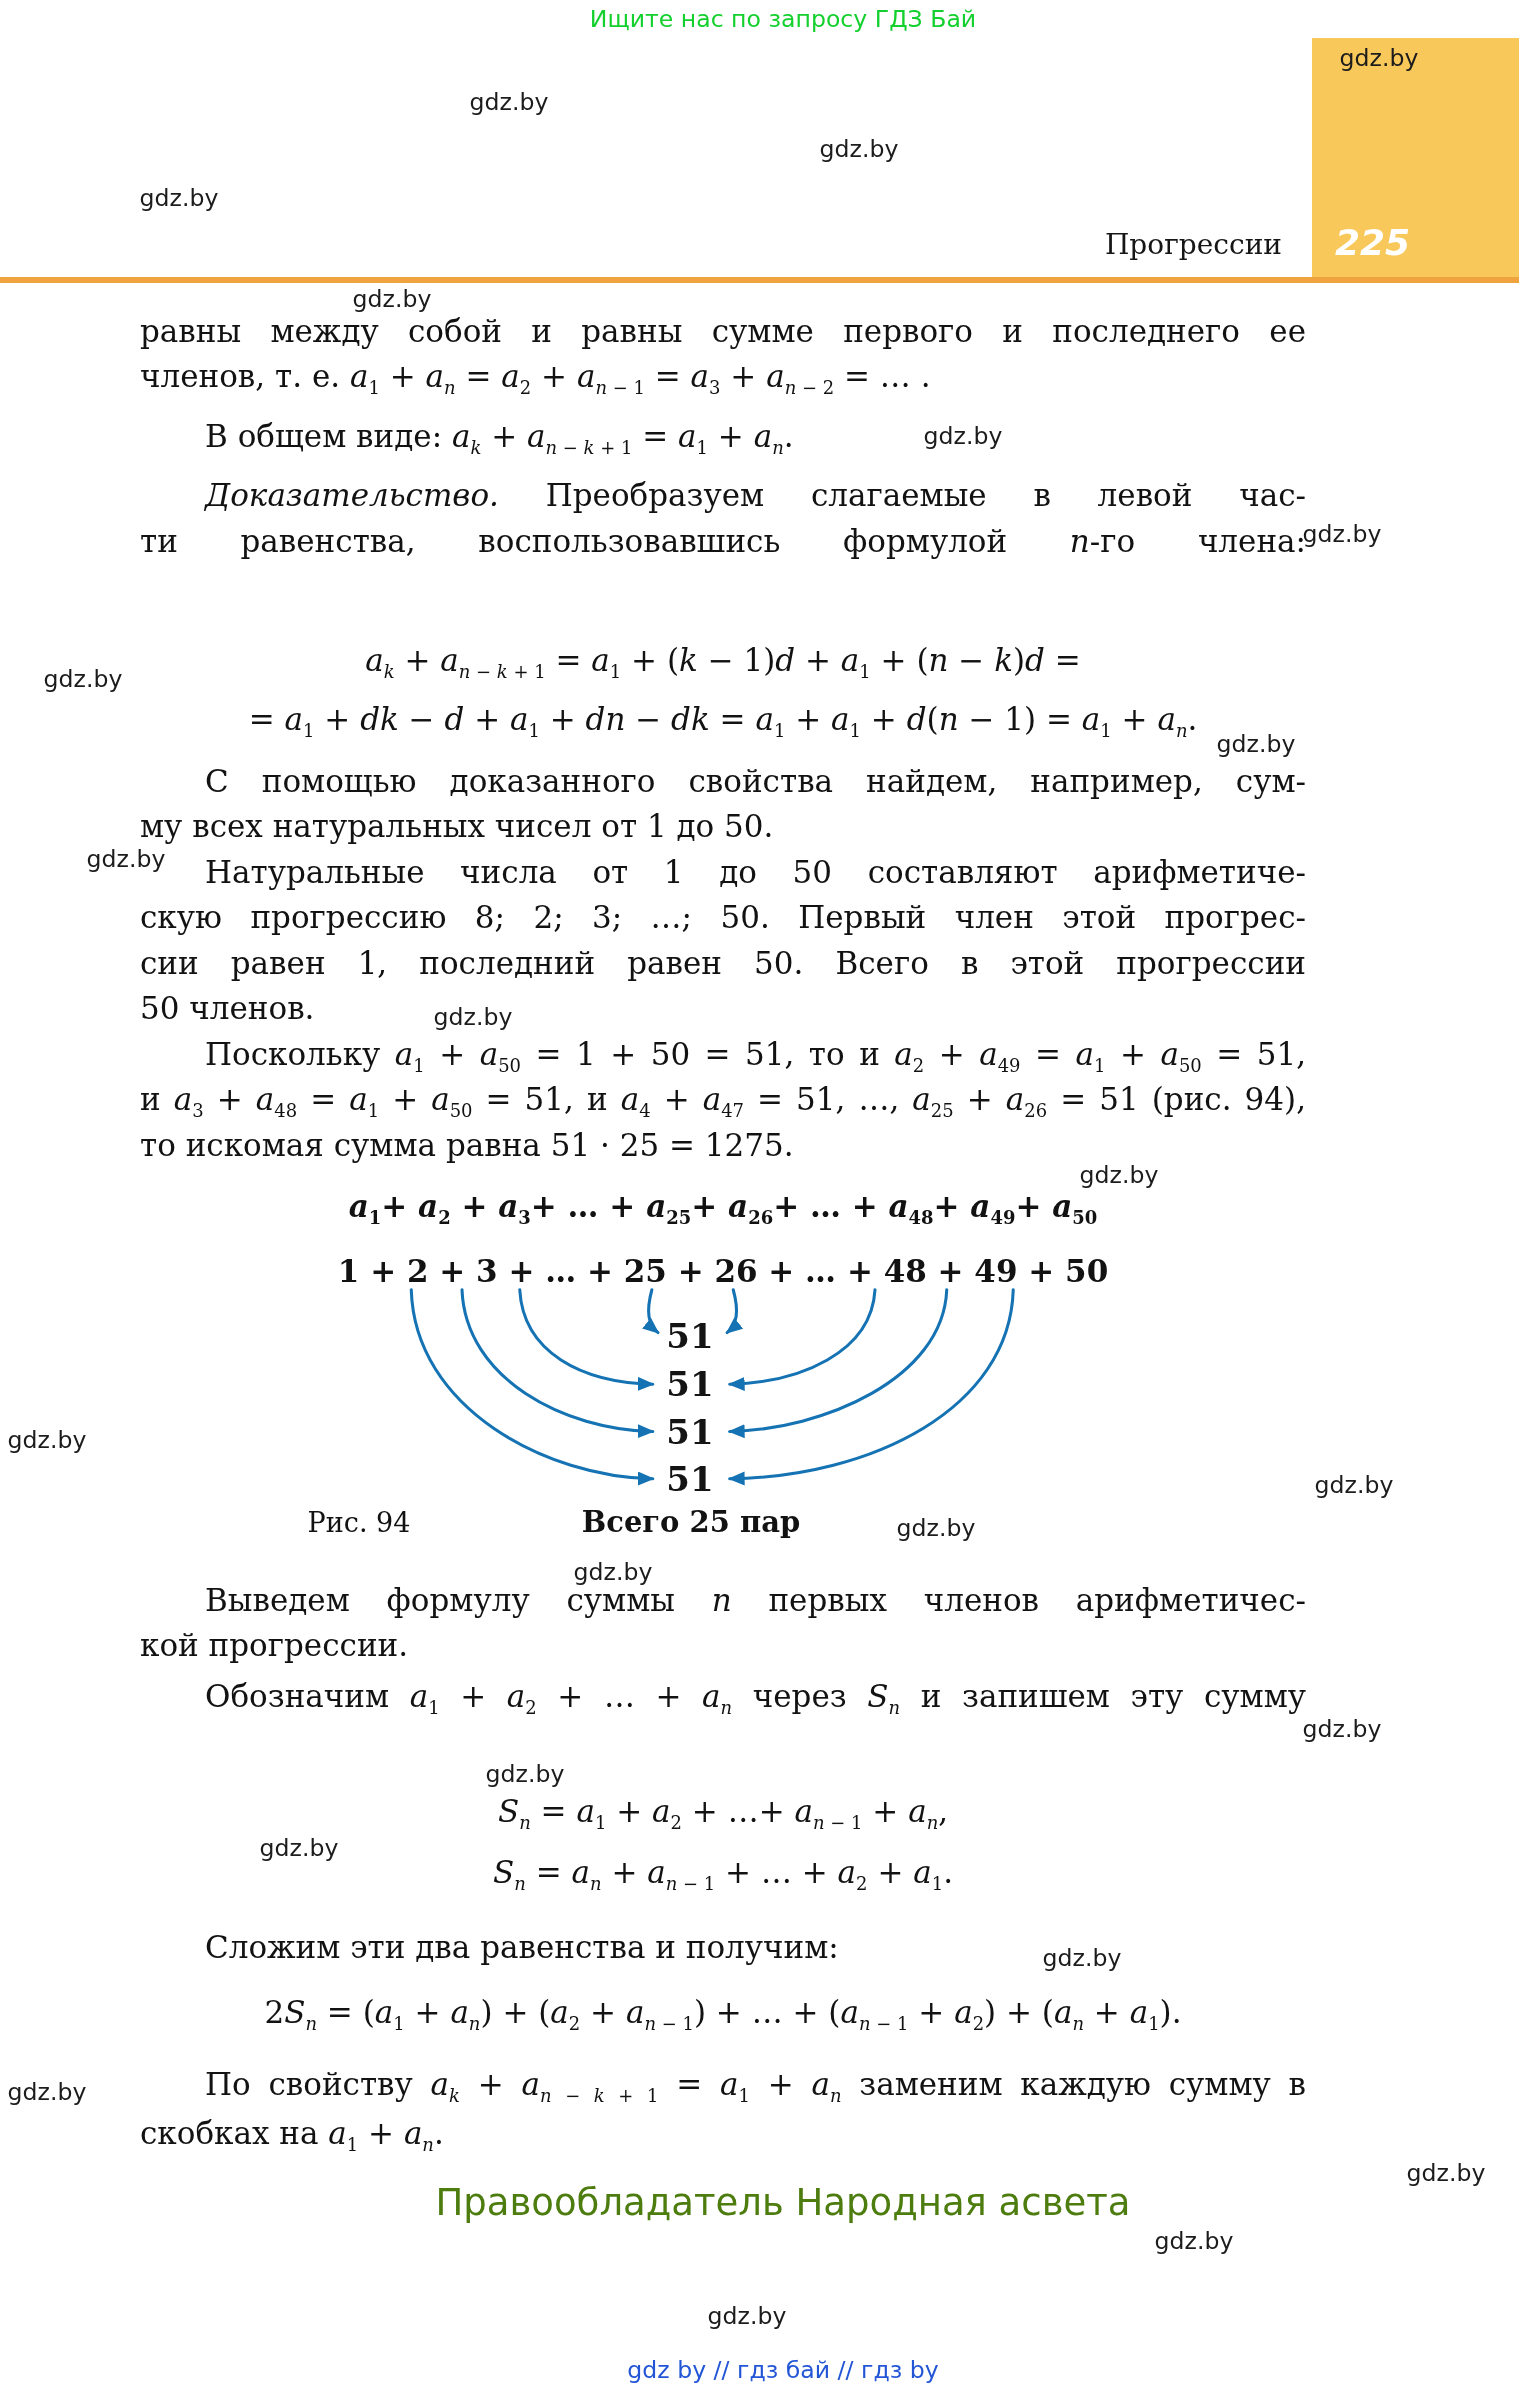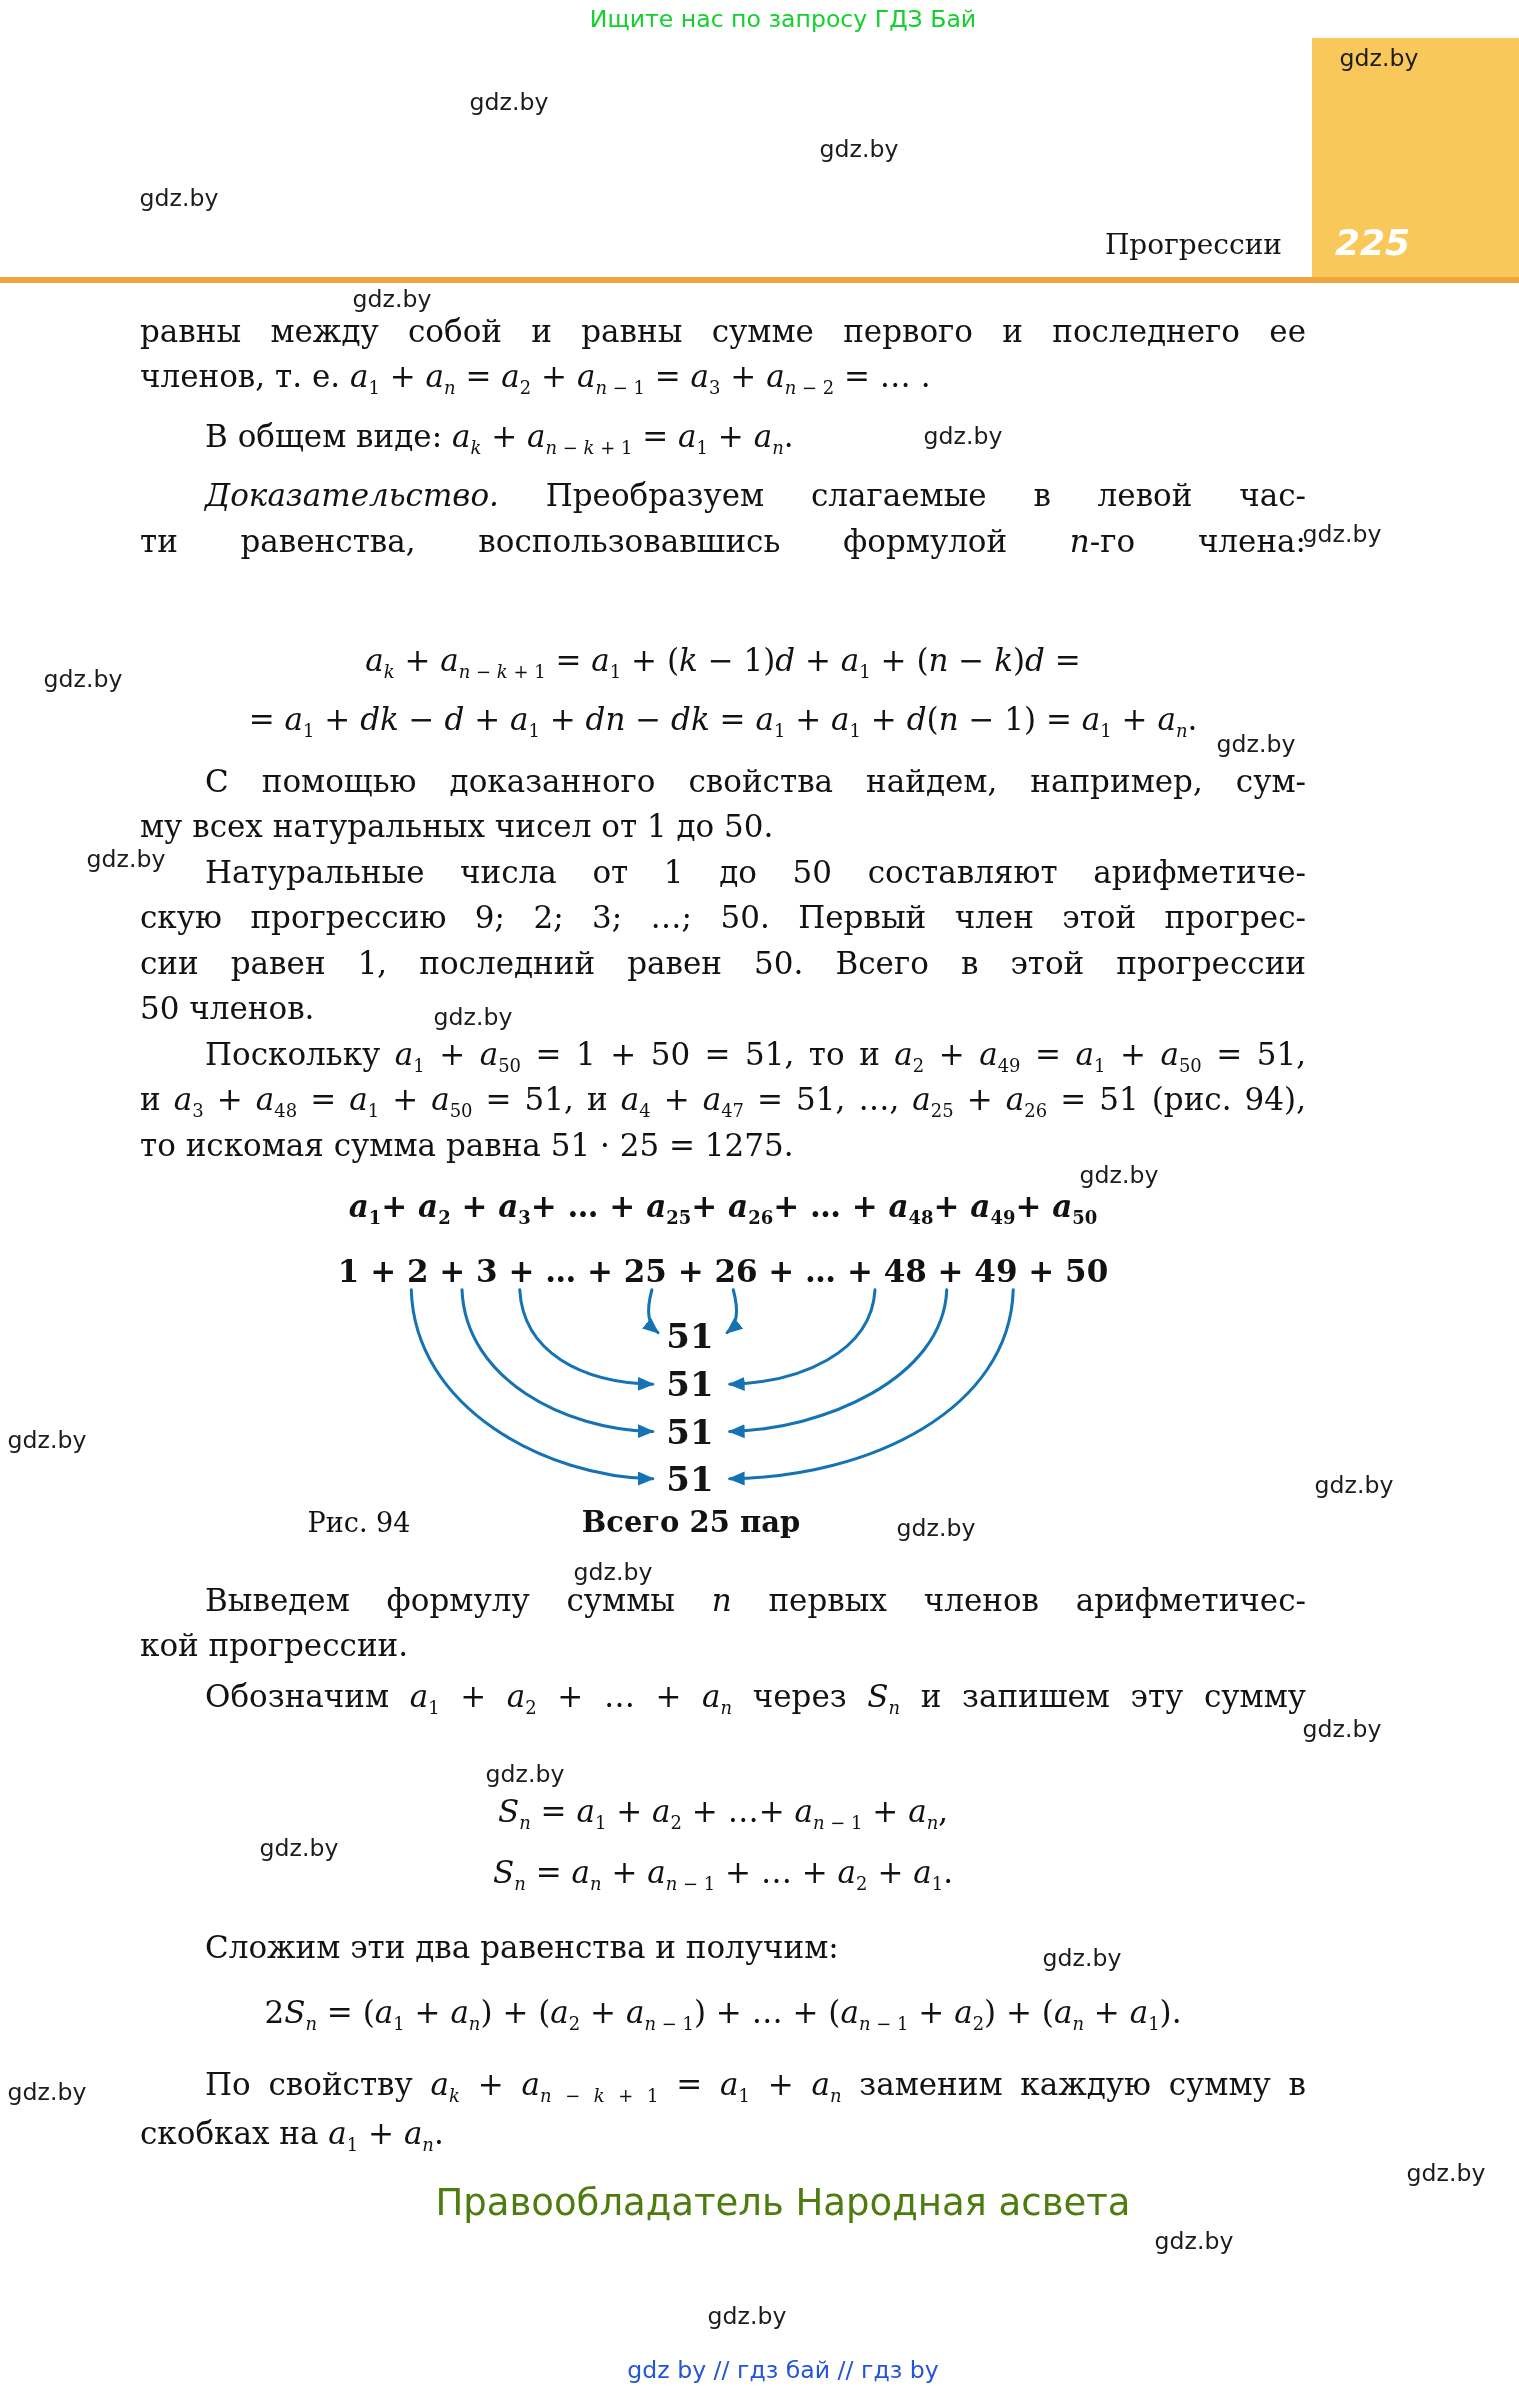--- a/index.html
+++ b/index.html
@@ -105,21 +105,21 @@
   <div class="ln j" style="top:309px">равны между собой и равны сумме первого и последнего ее</div>
   <div class="ln" style="top:354px">членов, т. е. <i>a</i><sub>1</sub> + <i>a</i><sub><i>n</i></sub> = <i>a</i><sub>2</sub> + <i>a</i><sub><i>n</i> − 1</sub> = <i>a</i><sub>3</sub> + <i>a</i><sub><i>n</i> − 2</sub> = … .</div>
   <div class="ln ind" style="top:414px">В общем виде: <i>a</i><sub><i>k</i></sub> + <i>a</i><sub><i>n</i> − <i>k</i> + 1</sub> = <i>a</i><sub>1</sub> + <i>a</i><sub><i>n</i></sub>.</div>
   <div class="ln j" style="top:519px">ти равенства, воспользовавшись формулой <i>n</i>-го члена:</div>
   <div class="ln j ind" style="top:473px"><i>Доказательство.</i> Преобразуем слагаемые в левой час-</div>
   <div class="ln ctr" style="top:638px"><i>a</i><sub><i>k</i></sub> + <i>a</i><sub><i>n</i> − <i>k</i> + 1</sub> =  <i>a</i><sub>1</sub> + (<i>k</i> − 1)<i>d</i> + <i>a</i><sub>1</sub> + (<i>n</i> − <i>k</i>)<i>d</i> =</div>
   <div class="ln ctr" style="top:697px">= <i>a</i><sub>1</sub> + <i>dk</i> − <i>d</i> + <i>a</i><sub>1</sub> + <i>dn</i> − <i>dk</i> = <i>a</i><sub>1</sub> + <i>a</i><sub>1</sub> + <i>d</i>(<i>n</i> − 1) = <i>a</i><sub>1</sub> + <i>a</i><sub><i>n</i></sub>.</div>
   <div class="ln j ind" style="top:759px">С помощью доказанного свойства найдем, например, сум-</div>
   <div class="ln" style="top:804px">му всех натуральных чисел от 1 до 50.</div>
   <div class="ln j ind" style="top:850px">Натуральные числа от 1 до 50 составляют арифметиче-</div>
-  <div class="ln j" style="top:895px">скую прогрессию 9; 2; 3; …; 50. Первый член этой прогрес-</div>
+  <div class="ln j" style="top:895px">скую прогрессию 8; 2; 3; …; 50. Первый член этой прогрес-</div>
   <div class="ln j" style="top:941px">сии равен 1, последний равен 50. Всего в этой прогрессии</div>
   <div class="ln" style="top:986px">50 членов.</div>
   <div class="ln j ind" style="top:1032px">Поскольку  <i>a</i><sub>1</sub> + <i>a</i><sub>50</sub> = 1 + 50 = 51,  то и  <i>a</i><sub>2</sub> + <i>a</i><sub>49</sub> = <i>a</i><sub>1</sub> + <i>a</i><sub>50</sub> = 51,</div>
   <div class="ln j" style="top:1077px">и <i>a</i><sub>3</sub> + <i>a</i><sub>48</sub> = <i>a</i><sub>1</sub> + <i>a</i><sub>50</sub> = 51, и <i>a</i><sub>4</sub> + <i>a</i><sub>47</sub> = 51, …, <i>a</i><sub>25</sub> + <i>a</i><sub>26</sub> = 51 (рис. 94),</div>
   <div class="ln" style="top:1123px">то искомая сумма равна 51 · 25 = 1275.</div>
 
   <div class="fig-line" style="top:1188px"><i>a</i><sub>1</sub>+ <i>a</i><sub>2</sub> + <i>a</i><sub>3</sub>+ … + <i>a</i><sub>25</sub>+ <i>a</i><sub>26</sub>+ … + <i>a</i><sub>48</sub>+ <i>a</i><sub>49</sub>+ <i>a</i><sub>50</sub></div>
   <div class="fig-line" style="top:1253px">1 + 2 + 3 + … + 25 + 26 + … + 48 + 49 + 50</div>
 
   <svg class="figsvg" width="665" height="221" viewBox="0 0 760 252">

